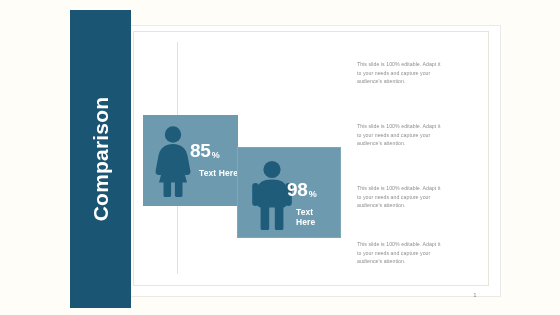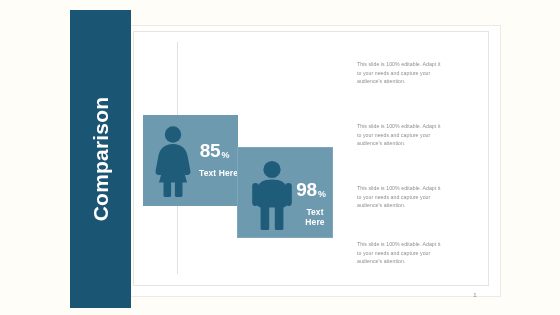--- a/index.html
+++ b/index.html
@@ -79,38 +79,38 @@
     position: absolute;
     background: #6d9aaf;
     box-sizing: border-box;
   }
   #stat-box-1 {
     left: 143px; top: 115px;
     width: 95px; height: 91px;
   }
   #stat-box-2 {
     left: 237px; top: 147px;
-    width: 96px; height: 91px;
+    width: 104px; height: 91px;
     border: 1px solid #7ea7b9;
   }
 
   .figure-icon {
     position: absolute;
     left: 9px; top: 10px;
     width: 42px; height: 72px;
   }
   #stat-box-2 .figure-icon {
     left: 11px; top: 12px;
     width: 46px; height: 70px;
   }
 
   .stat-text {
     position: absolute;
     color: #ffffff;
-    text-align: center;
+    text-align: left;
   }
   #stat-box-1 .stat-text { left: 47px; top: 26px; width: 48px; }
   #stat-box-2 .stat-text { left: 49px; top: 32px; width: 47px; }
 
   .stat-value {
     font-size: 19px;
     font-weight: bold;
     line-height: 20px;
     letter-spacing: -0.2px;
     display: block;

